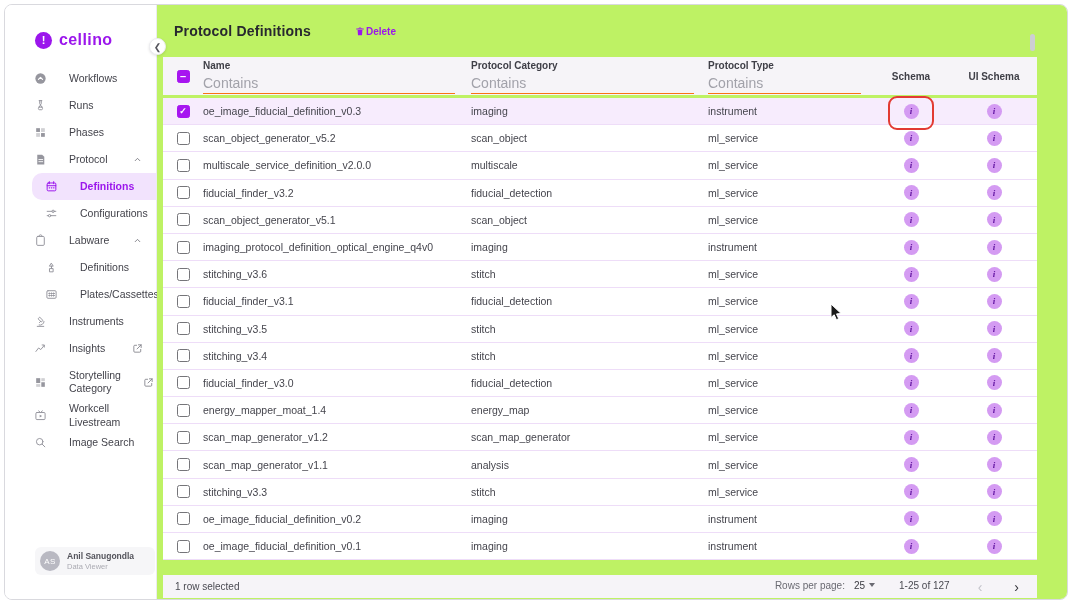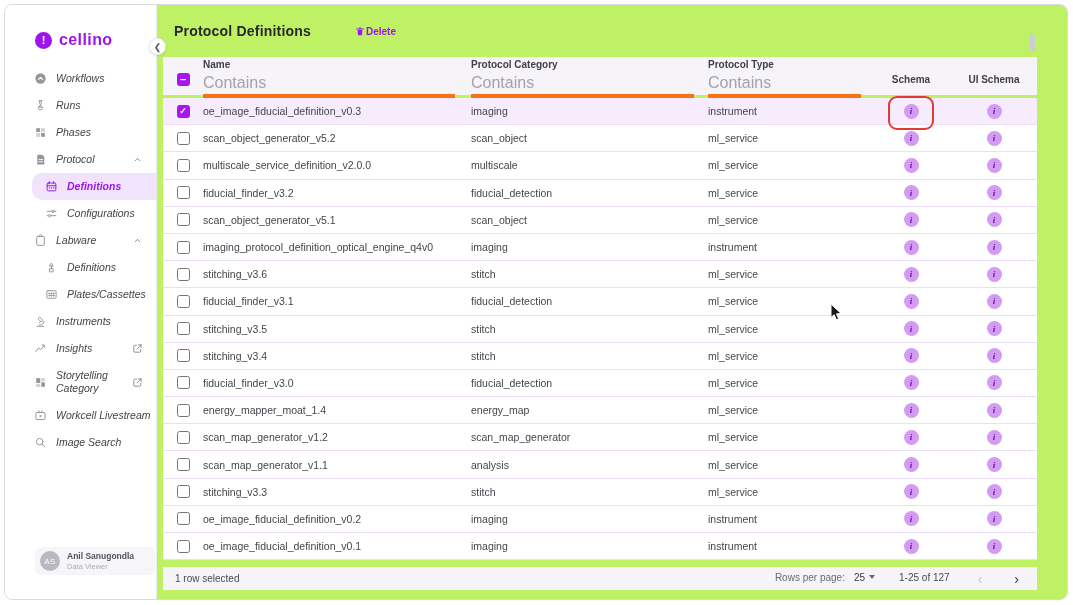--- a/index.html
+++ b/index.html
@@ -10,21 +10,21 @@
   
   .sidebar { position:relative; width:152px; flex:0 0 152px; border-right:1px solid #ebebef; background:#fff; }
   .logo-row { display:flex; align-items:center; gap:7px; padding:26px 0 0 30px; }
   .logo-mark { width:17px; height:17px; border-radius:50%; background:#9b16ec; color:#fff; font-size:11px;
                font-weight:700; display:flex; align-items:center; justify-content:center; }
   .logo-text { color:#9b16ec; font-size:16px; font-weight:700; letter-spacing:.4px; }
   .collapse-btn { position:absolute; left:144px; top:33px; width:17px; height:17px; background:#fff; z-index:5;
                   border:1px solid #ececf0; border-radius:50%; box-shadow:0 1px 3px rgba(0,0,0,.12);
                   display:flex; align-items:center; justify-content:center; font-size:9px; color:#55555d; }
   .nav { margin-top:16px; }
-  .side-item { height:27px; display:flex; align-items:center; gap:9px; padding-left:28px; cursor:pointer;font-style:italic; }
+  .side-item { height:27px; display:flex; align-items:center; gap:22px; padding-left:28px; cursor:pointer; }
   .side-item.child { padding-left:39px; }
   .side-item.selected { background:#f2e3fd; border-radius:10px 0 0 10px; margin-left:27px; padding-left:12px; }
   .side-item.tall { height:40px; }
   .side-icon { width:14px; display:flex; align-items:center; justify-content:center; flex:0 0 14px; }
   .side-label { font-size:10.5px; color:#43434b; font-weight:500; line-height:1.25; }
   .side-item.selected .side-label { color:#9b16ec; font-weight:700; }
   .side-right { margin-left:auto; margin-right:13px; display:flex; align-items:center; }
   .user-chip { position:absolute; left:30px; bottom:24px; width:120px; height:28px; background:#f6f6f8;
                border-radius:6px; display:flex; align-items:center; gap:7px; padding-left:5px; }
   .avatar { width:20px; height:20px; border-radius:50%; background:#b9b9c2; color:#fff; font-size:8px;
@@ -36,42 +36,42 @@
   .main { flex:1; position:relative; background:#bef264; }
   .page-header { display:flex; align-items:center; gap:44px; height:52px; padding-left:17px; }
   .page-title { font-size:14px; font-weight:700; color:#28282f; letter-spacing:.2px; }
   .delete-btn { display:flex; gap:1px; color:#9b16ec; font-size:10px; font-weight:700; cursor:pointer; }
 
   .table-wrap { margin:0 31px 0 6px; width:874px; }
   .grid { display:grid; grid-template-columns:40px 268px 237px 163px 80px 86px; align-items:center; }
   .thead { background:#f6f4f8; height:38px; }
   .th { font-size:10px; font-weight:700; color:#3f3f47; }
   .th-filter { display:flex; flex-direction:column; justify-content:center; gap:3px; height:100%; padding-top:2px; }
-  .f-input { border:none; outline:none; background:transparent; border-bottom:7px solid #f97316;
-             font-size:16px; color:#43434b; width:94%; padding:1px 0 2px 0; font-family:inherit; }
+  .f-input { border:none; outline:none; background:transparent; border-bottom:1px solid #f97316;
+             font-size:14px; color:#43434b; width:94%; padding:1px 0 2px 0; font-family:inherit; }
   .f-input::placeholder { color:#a2a2aa; }
   .th.center, .cell.center { justify-self:center; text-align:center; }
   .cb-cell { display:flex; justify-content:center; }
   .cb { width:13px; height:13px; border:1.5px solid #757579; border-radius:2.5px; background:#fff;
         display:flex; align-items:center; justify-content:center; cursor:pointer; }
   .cb.checked, .cb.indet { background:#a715f0; border-color:#a715f0; color:#fff; font-size:9px; font-weight:700; }
   .cb.indet { font-size:11px; line-height:10px; }
 
   .tbody { margin-top:3px; }
   .trow { height:27.2px; border-bottom:1px solid #eeddf8; background:#fff; position:relative; }
   .trow.selected { background:#f7ecfd; }
   .cell { font-size:10.5px; color:#45454d; overflow:hidden; white-space:nowrap; }
   .chipwrap { position:relative; justify-self:center; display:flex; align-items:center; justify-content:center; }
   .chip { width:15px; height:15px; border-radius:50%; background:#d49bf2; color:#5d0f9e; font-size:9px;
           font-weight:700; font-style:italic; font-family:"Liberation Serif", serif;
           display:flex; align-items:center; justify-content:center; cursor:pointer; }
   .red-annotation { position:absolute; left:50%; top:-8px; transform:translateX(-50%); width:46px; height:34px;
                     border:2px solid #e23b32; border-radius:9px; pointer-events:none; z-index:4; }
 
-  .tfoot { margin-top:7px; background:#f6f4f8; height:23px; display:flex; align-items:center;
+  .tfoot { margin-top:15px; background:#f6f4f8; height:23px; display:flex; align-items:center;
            padding:0 14px 0 12px; }
   .sel-text { font-size:10px; color:#4a4a52; }
   .pag { margin-left:auto; display:flex; align-items:flex-start; gap:24px; }
   .rpp { display:flex; align-items:center; gap:9px; font-size:10px; color:#6a6a72; }
   .rpp-value { display:flex; align-items:center; gap:4px; color:#3b3b42; cursor:pointer; }
   .caret-down { width:0; height:0; border-left:3.5px solid transparent; border-right:3.5px solid transparent;
                 border-top:4px solid #6a6a72; }
   .range { font-size:10px; color:#4a4a52; }
   .pg-btn { font-size:14px; line-height:1; cursor:pointer; padding:0 4px; }
   .pg-btn.disabled { color:#c3c3ca; cursor:default; }

